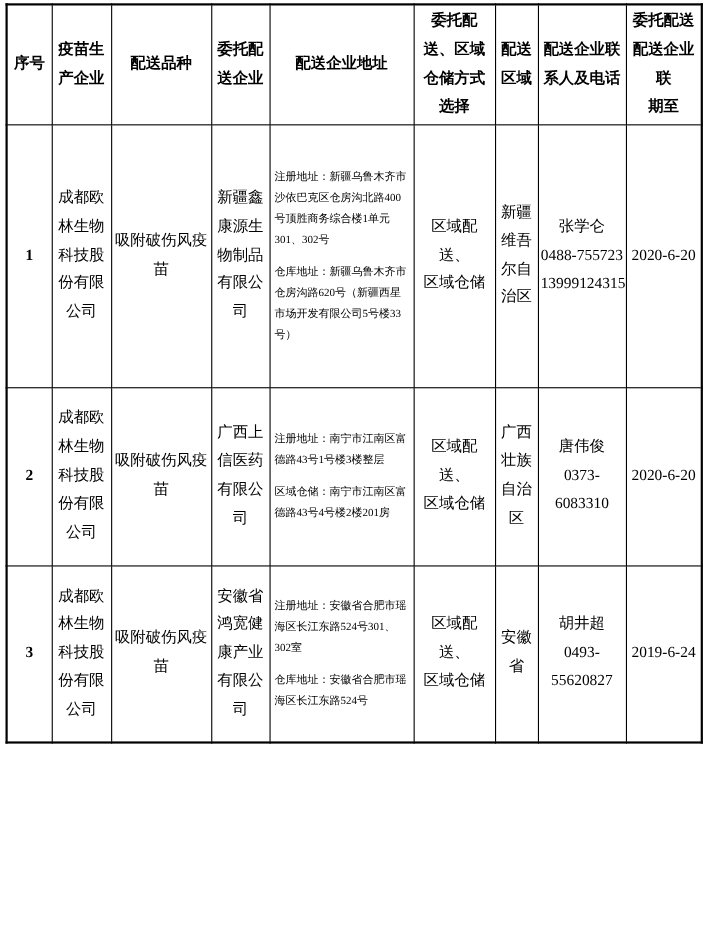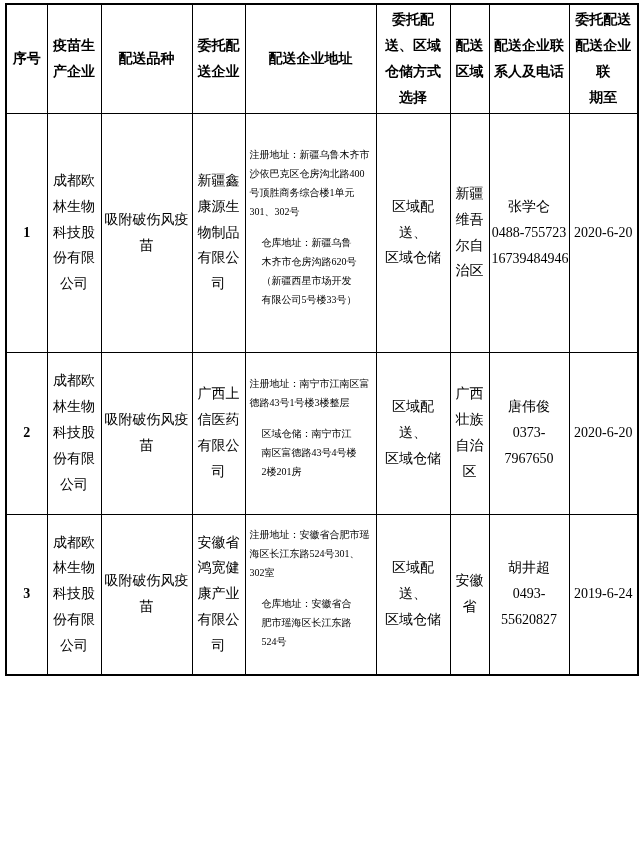--- a/index.html
+++ b/index.html
@@ -43,21 +43,21 @@
   tr.r3 { height: 161px; }
   td.seq-cell { font-weight: bold; }
   td.addr-cell {
     text-align: left;
     padding: 3px 4px;
     font-size: 10px;
     line-height: 1.9;
     white-space: normal;
   }
   .addr-p { margin: 0 0 10px 0; }
-  .addr-p:last-child { margin: 12px; }
+  .addr-p:last-child { margin: 0; }
   td.contact-cell { white-space: normal; }
   .contact-line { line-height: 20px; margin: 6px 0; }
   td.date-cell { white-space: nowrap; }
 </style>
 </head>
 <body>
 
 <div class="table-wrap">
   <table class="doc-table">
     <colgroup>
@@ -114,21 +114,21 @@
           </td>
         <td class="pre">区域配送、
 区域仓储</td>
         <td class="pre">新疆
 维吾
 尔自
 治区</td>
         <td class="contact-cell">
             <div class="contact-line">张学仑</div>
             <div class="contact-line">0488-755723</div>
-            <div class="contact-line">16739484946</div>
+            <div class="contact-line">13999124315</div>
           </td>
         <td class="date-cell">2020-6-20</td>
       </tr>
       <tr class="r2">
         <td class="pre seq-cell">2</td>
         <td class="pre">成都欧
 林生物
 科技股
 份有限
 公司</td>
@@ -144,21 +144,21 @@
           </td>
         <td class="pre">区域配送、
 区域仓储</td>
         <td class="pre">广西
 壮族
 自治
 区</td>
         <td class="contact-cell">
             <div class="contact-line">唐伟俊</div>
             <div class="contact-line">0373-</div>
-            <div class="contact-line">7967650</div>
+            <div class="contact-line">6083310</div>
           </td>
         <td class="date-cell">2020-6-20</td>
       </tr>
       <tr class="r3">
         <td class="pre seq-cell">3</td>
         <td class="pre">成都欧
 林生物
 科技股
 份有限
 公司</td>

